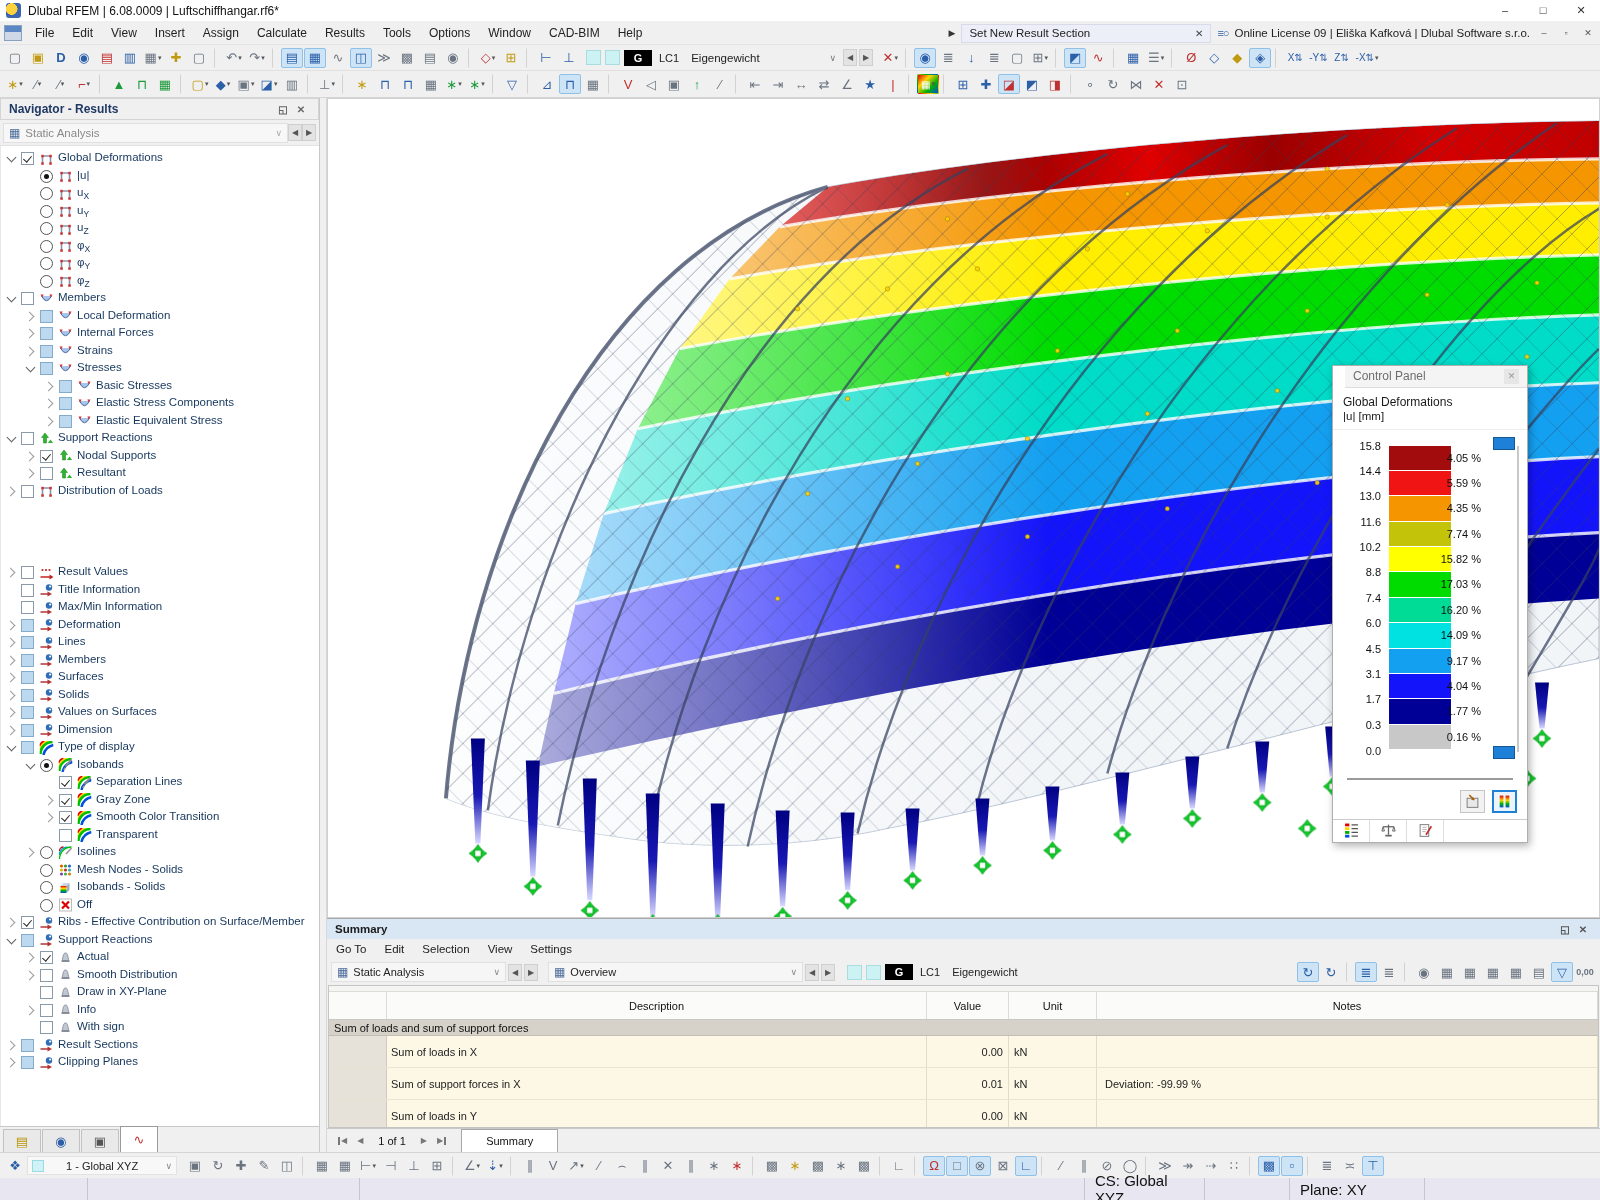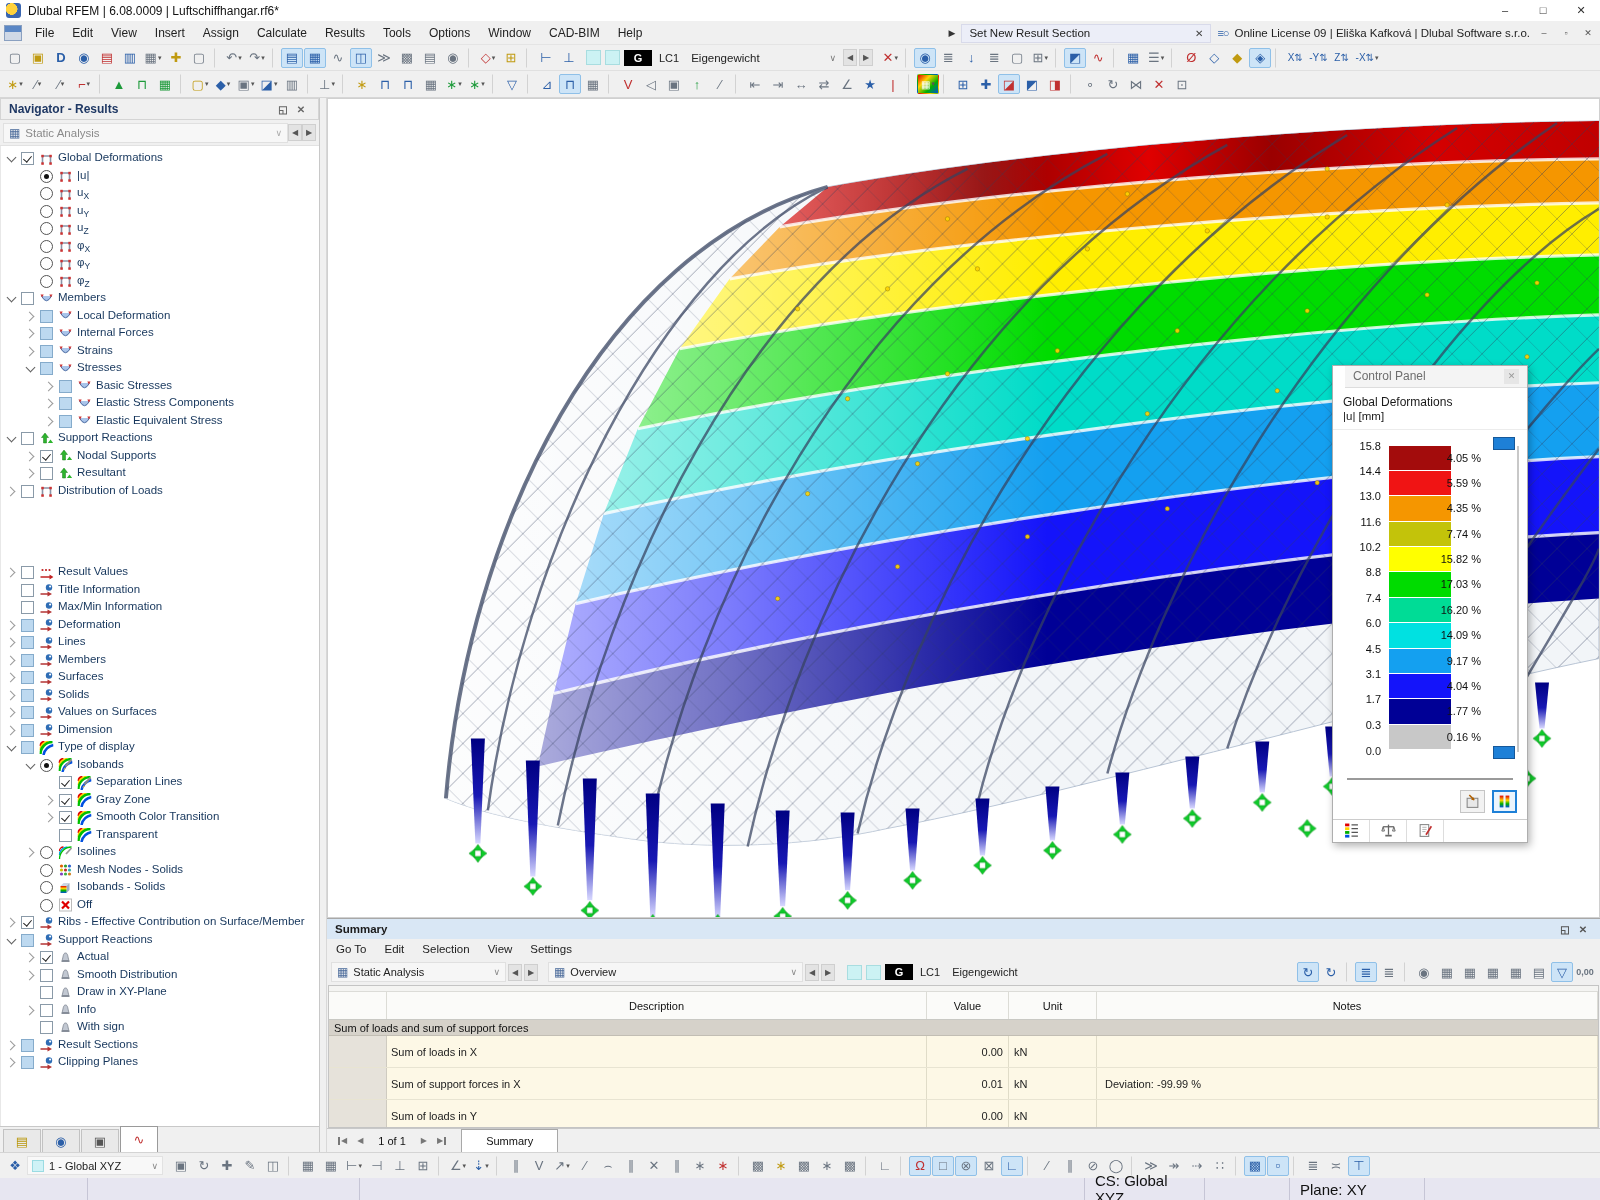--- a/index.html
+++ b/index.html
@@ -145,21 +145,21 @@
 
   
   .tabrow { height:24px; background:#f0f0f0; border-top:1px solid #c8c8c8; display:flex; align-items:center; font-size:11px; padding-left:6px; }
   .pgbtn { color:#777; font-size:8px; padding:0 5px; display:flex; align-items:center; gap:1px; }
   .pgbtn .bar { width:2px; height:8px; background:#777; display:inline-block; }
   .pglabel { padding:0 10px; color:#111; }
   .stab { height:24px; margin-left:10px; background:#fff; border:1px solid #a8a8a8; border-bottom:none; padding:0 24px; display:flex; align-items:center; color:#111; }
 
   
   .tbb { height:26px; background:#f0f0f0; border-top:1px solid #d4d4d4; display:flex; align-items:center; padding:0 4px; gap:1px; }
-  .bcombo { display:flex; align-items:center; gap:5px; width:136px; height:19px; padding:0 4px; font-size:11px; background:#f8f8f8; border:1px solid #e2e2e2; }
+  .bcombo { display:flex; align-items:center; gap:22px; width:150px; height:19px; padding:0 4px; font-size:11px; background:#f8f8f8; border:1px solid #e2e2e2; }
   .bcombo .sw { width:12px; height:12px; background:#cff2f6; border:1px solid #9adbe2; }
   .bcombo .arr { margin-left:auto; color:#888; font-size:9px; }
   .statusbar { height:22px; background:#e7e6f1; display:flex; align-items:center; font-size:15px; color:#111; }
   .sseg { height:100%; display:flex; align-items:center; padding:0 10px; border-right:1px solid #c6c5d6; }
 </style>
 </head>
 <body>
 
 <svg style="position:absolute;width:0;height:0" aria-hidden="true">
   <defs>

